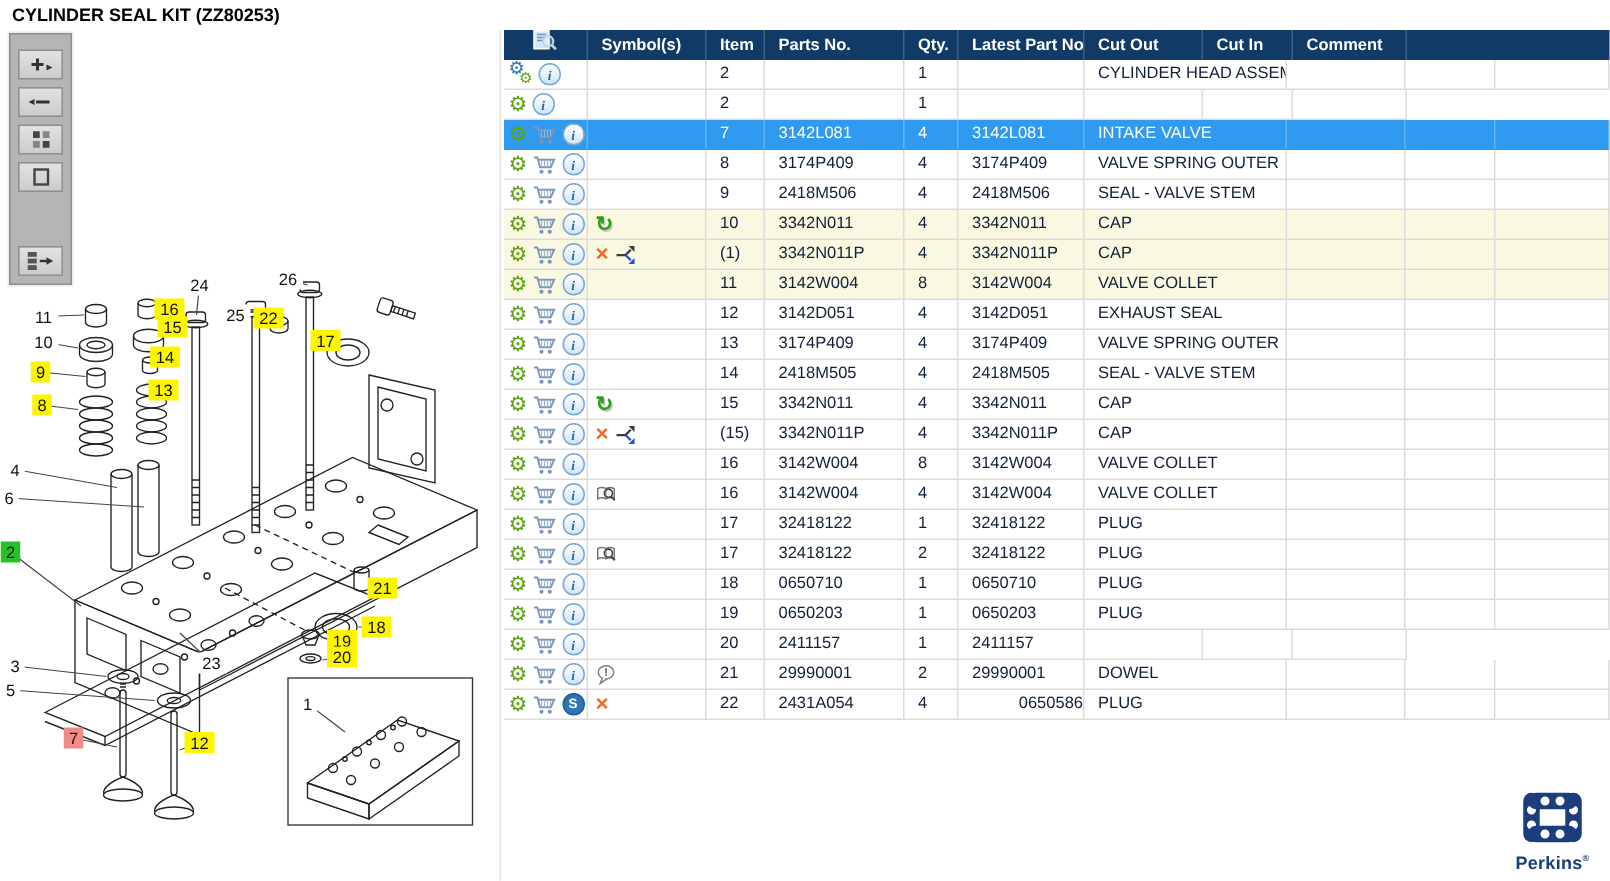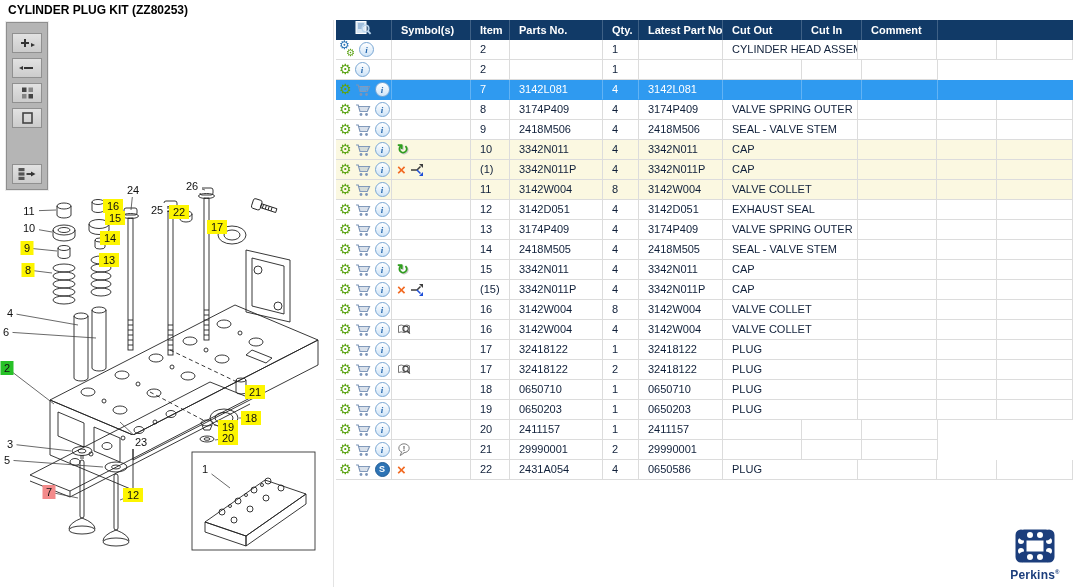--- a/index.html
+++ b/index.html
@@ -41,21 +41,21 @@
   .ic-refresh{color:#2f9e1e;font-weight:bold;font-size:14px;line-height:13px;text-shadow:1px 1px 0 #c9c9c9;}
   .ic-x{color:#f26a22;font-weight:bold;font-size:15px;line-height:13px;}
   
   .logo{position:absolute;right:7px;bottom:5px;width:62px;text-align:center;}
   .logo-text{font-size:12px;font-weight:bold;color:#1c3e7c;letter-spacing:.2px;margin-top:-2px;}
   .logo-text sup{font-size:6px;}
 </style>
 </head>
 <body>
 
-<div class="page-title">CYLINDER PLUG KIT (ZZ80253)</div>
+<div class="page-title">CYLINDER SEAL KIT (ZZ80253)</div>
 
 <div class="diagram-panel">
   <div class="dwg-toolbar">
     <div class="tb-btn">
       <svg width="22" height="18" viewBox="0 0 22 18">
           <path d="M5 9 h8 M9 5 v8" stroke="#333" stroke-width="2" fill="none"></path>
           <path d="M15 9 l4 2 -4 2 z" fill="#333"></path>
         </svg>
     </div>
     <div class="tb-btn">
@@ -428,20 +428,21 @@
           </span>
           <span class="ic">
             <span class="ic-info">i</span>
           </span>
         </div>
         <div class="tcell syms" style="width: 79px;"></div>
         <div class="tcell" style="width: 39px;">7</div>
         <div class="tcell" style="width: 93px;">3142L081</div>
         <div class="tcell" style="width: 36px;">4</div>
         <div class="tcell" style="width: 84px;">3142L081</div>
+        <div class="tcell" style="width: 135px;">INTAKE VALVE</div>
         <div class="tcell" style="width: 79px;"></div>
         <div class="tcell" style="width: 60px;"></div>
         <div class="tcell" style="width: 76px;"></div>
       </div>
       <div class="trow">
         <div class="tcell icons" style="width: 56px;">
           <span class="ic">
             <span class="ic-gear">⚙</span>
           </span>
           <span class="ic">
@@ -970,20 +971,21 @@
               <ellipse cx="7" cy="5.2" rx="5.2" ry="4.4" fill="#fff" stroke="#808080"></ellipse>
               <path d="M4.6 9 L3.2 12.6 L7.8 9.4" fill="#fff" stroke="#808080"></path>
               <text x="7" y="7.8" font-size="7.5" font-weight="bold" fill="#555" text-anchor="middle" font-family="Liberation Sans,sans-serif">!</text>
             </svg>
           </span>
         </div>
         <div class="tcell" style="width: 39px;">21</div>
         <div class="tcell" style="width: 93px;">29990001</div>
         <div class="tcell" style="width: 36px;">2</div>
         <div class="tcell" style="width: 84px;">29990001</div>
+        <div class="tcell" style="width: 135px;">DOWEL</div>
         <div class="tcell" style="width: 79px;"></div>
         <div class="tcell" style="width: 60px;"></div>
         <div class="tcell" style="width: 76px;"></div>
       </div>
       <div class="trow">
         <div class="tcell icons" style="width: 56px;">
           <span class="ic">
             <span class="ic-gear">⚙</span>
           </span>
           <span class="ic">
@@ -999,21 +1001,21 @@
           </span>
         </div>
         <div class="tcell syms" style="width: 79px;">
           <span class="ic">
             <span class="ic-x">×</span>
           </span>
         </div>
         <div class="tcell" style="width: 39px;">22</div>
         <div class="tcell" style="width: 93px;">2431A054</div>
         <div class="tcell" style="width: 36px;">4</div>
-        <div class="tcell" style="width: 84px;">0650586</div>
+        <div class="tcell" style="width: 84px; text-align: right;">0650586</div>
         <div class="tcell" style="width: 135px;">PLUG</div>
         <div class="tcell" style="width: 79px;"></div>
         <div class="tcell" style="width: 60px;"></div>
         <div class="tcell" style="width: 76px;"></div>
       </div>
     </div>
 </div>
 
 <div class="logo">
   <svg width="46" height="40" viewBox="0 0 46 40">

